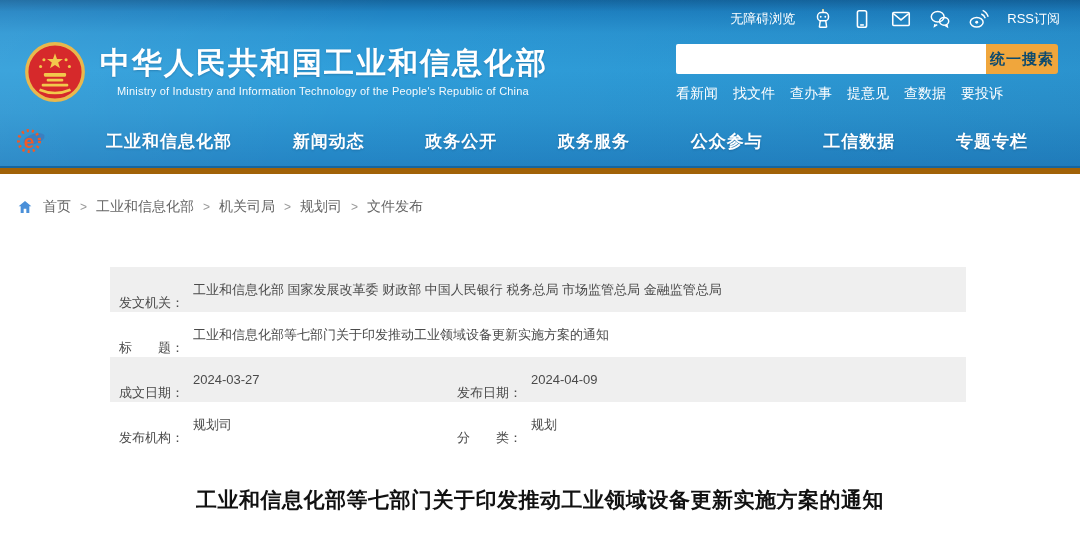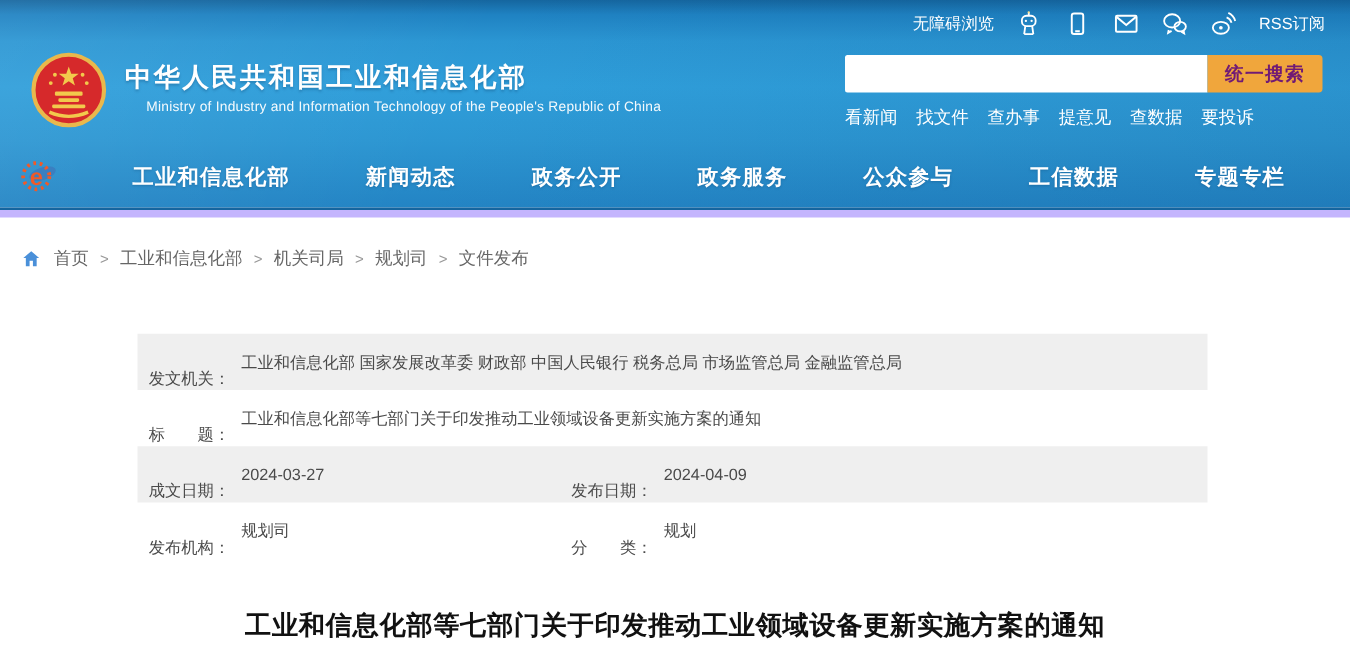--- a/index.html
+++ b/index.html
@@ -30,52 +30,52 @@
   .topbar a { color: #fff; text-decoration: none; cursor: pointer; text-align: right; }
   .tb-icon { display: inline-flex; width: 22px; height: 22px; cursor: pointer; }
   .tb-icon svg { width: 100%; height: 100%; }
   .header-mid {
     display: flex; justify-content: space-between;
     padding: 2px 22px 0 24px; position: relative; z-index: 2;
   }
   .logo-link { display: flex; gap: 14px; align-items: center; text-decoration: none; color: #fff; cursor: pointer; }
   .emblem { width: 62px; height: 62px; flex: 0 0 62px; }
   .site-name-cn {
-    font-size: 21px; font-weight: bold; letter-spacing: 2px; line-height: 1.15;
+    font-size: 30px; font-weight: bold; letter-spacing: 2px; line-height: 1.15;
     text-shadow: 0 1px 2px rgba(0,40,80,0.25);
   }
   .site-name-en { font-size: 11px; margin-top: 5px; opacity: 0.95; letter-spacing: 0.2px; padding-left: 17px; }
   .search-block { width: 382px; margin-top: 4px; }
   .search-row { display: flex; height: 30px; }
   .search-input {
     flex: 1; border: none; outline: none; background: #fff;
     border-radius: 2px 0 0 2px; padding: 0 10px; font-size: 14px; color: #333;
   }
   .search-btn {
-    width: 92px; border: none; background: #f0a63c; color: #701a75;
+    width: 72px; border: none; background: #f0a63c; color: #0c4a6e;
     font-size: 15px; font-weight: bold; cursor: pointer;
     border-radius: 0 3px 3px 0; letter-spacing: 1px;
   }
   .quick-links { display: flex; gap: 15px; margin-top: 11px; font-size: 14px; }
   .quick-links a { color: #fff; text-decoration: none; cursor: pointer; white-space: nowrap; }
   .nav {
     position: absolute; bottom: 0; left: 0; right: 0; height: 50px;
     display: flex; align-items: center; padding: 0 12px; z-index: 2;
   }
   .nav-logo { width: 34px; height: 34px; margin-left: 2px; cursor: pointer; }
   .nav-list {
     flex: 1; display: flex; justify-content: space-between;
     list-style: none; margin: 0 40px 0 58px;
   }
   .nav-list a {
     color: #fff; text-decoration: none; font-size: 17px; font-weight: 600;
     letter-spacing: 1px; cursor: pointer; text-shadow: 0 1px 2px rgba(0,40,80,0.25);
   }
   
-  .breadcrumb-band { background: #fff; border-top: 6px solid #c4b5fd; }
+  .breadcrumb-band { background: #fff; border-top: 6px solid #a16207; }
   .breadcrumb {
     display: flex; align-items: center; gap: 9px;
     padding: 24px 0 0 17px; font-size: 14px; color: #777;
   }
   .breadcrumb a { color: #666; text-decoration: none; cursor: pointer; }
   .crumb-sep { color: #999; font-size: 12px; }
   .home-icon { width: 17px; height: 16px; display: inline-flex; }
   
   .meta-table { width: 856px; margin: 51px 0 0 110px; font-size: 13px; color: #4a4a4a; }
   .meta-row { display: flex; align-items: center; min-height: 29px; padding-left: 9px; }

